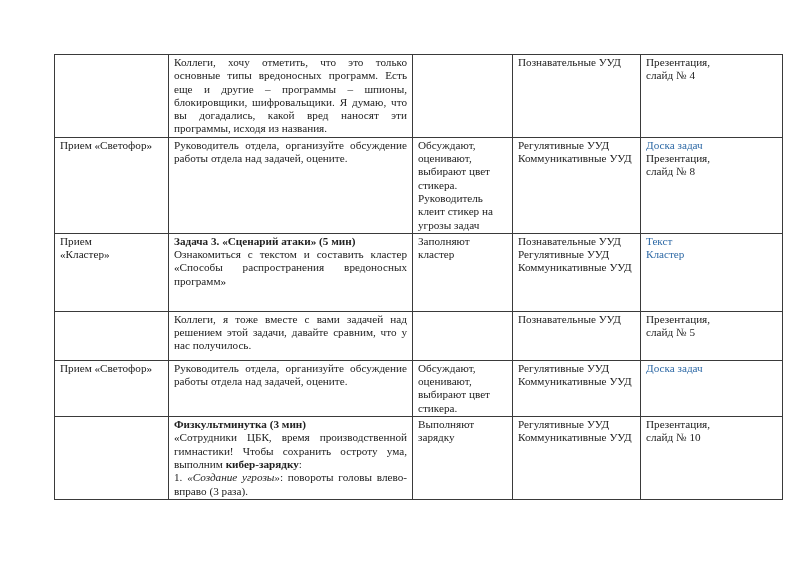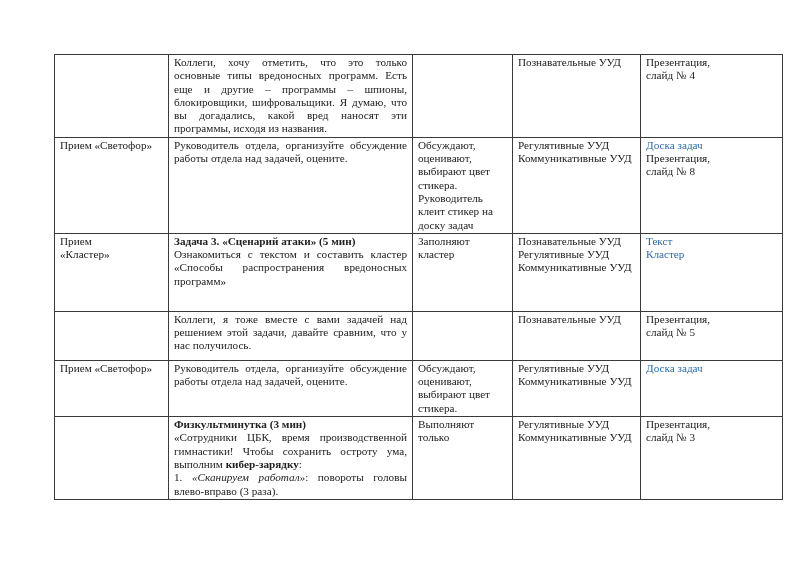--- a/index.html
+++ b/index.html
@@ -42,21 +42,21 @@
     </td>
     <td>
       <span class="line">Презентация,</span>
       <span class="line">слайд № 4</span>
     </td>
   </tr>
 
   <tr style="height:93px">
     <td class="center">Прием «Светофор»</td>
     <td class="justify">Руководитель отдела, организуйте обсуждение работы отдела над задачей, оцените.</td>
-    <td>Обсуждают, оценивают, выбирают цвет стикера. Руководитель клеит стикер на доску задач</td>
+    <td>Обсуждают, оценивают, выбирают цвет стикера. Руководитель клеит стикер на угрозы задач</td>
     <td>
       <span class="line">Регулятивные УУД</span>
       <span class="line">Коммуникативные УУД</span>
     </td>
     <td>
       <span class="line"><a class="link">Доска задач</a></span>
       <span class="line">Презентация,</span>
       <span class="line">слайд № 8</span>
     </td>
   </tr>
@@ -106,26 +106,26 @@
     <td>
       <span class="line"><a class="link">Доска задач</a></span>
     </td>
   </tr>
 
   <tr style="height:82px">
     <td></td>
     <td class="justify">
       <span class="line bold">Физкультминутка (3 мин)</span>
       <span> «Сотрудники ЦБК, время производственной гимнастики! Чтобы сохранить остроту ума, выполним </span><span class="bold">кибер-зарядку</span><span>:</span>
-      <span class="line"><span>1. </span><span class="ital">«Сканируем работал»</span><span>: повороты головы влево-вправо (3 раза).</span></span>
+      <span class="line"><span>1. </span><span class="ital">«Создание угрозы»</span><span>: повороты головы влево-вправо (3 раза).</span></span>
     </td>
-    <td>Выполняют только</td>
+    <td>Выполняют зарядку</td>
     <td>
       <span class="line">Регулятивные УУД</span>
       <span class="line">Коммуникативные УУД</span>
     </td>
     <td>
       <span class="line">Презентация,</span>
-      <span class="line">слайд № 3</span>
+      <span class="line">слайд № 10</span>
     </td>
   </tr>
 </tbody>
   </table>
 
 </body></html>

